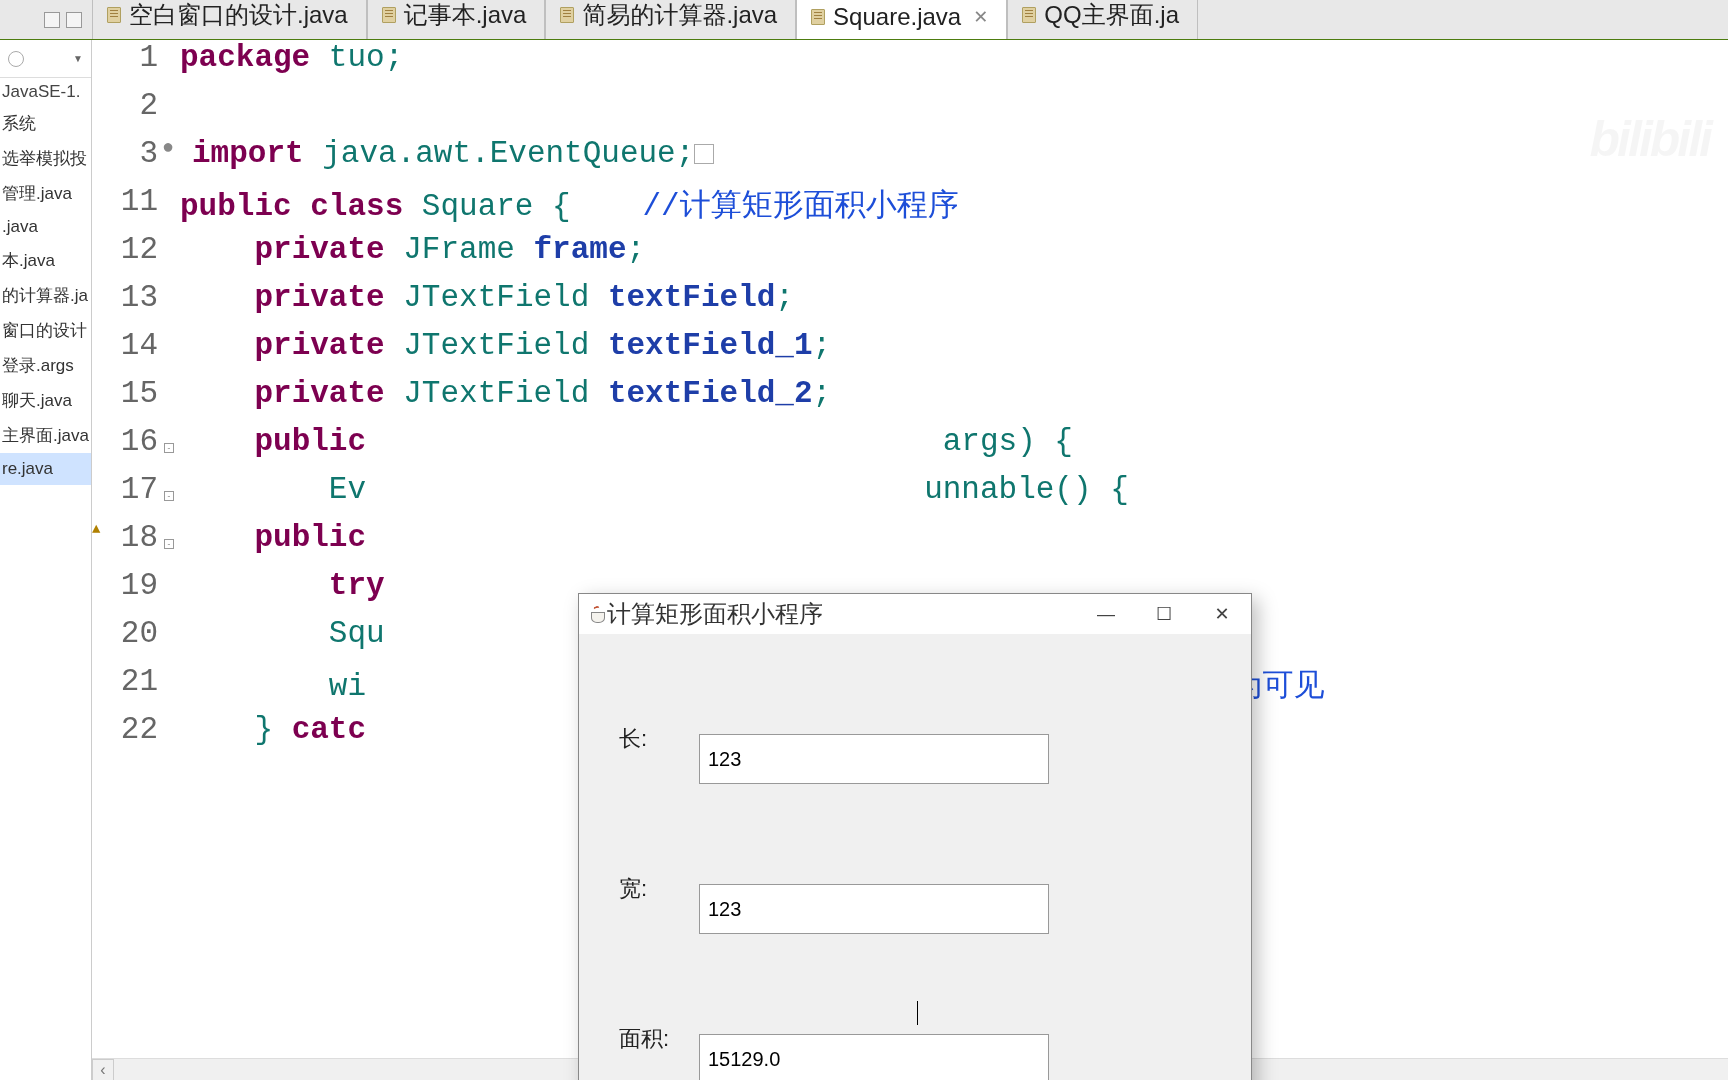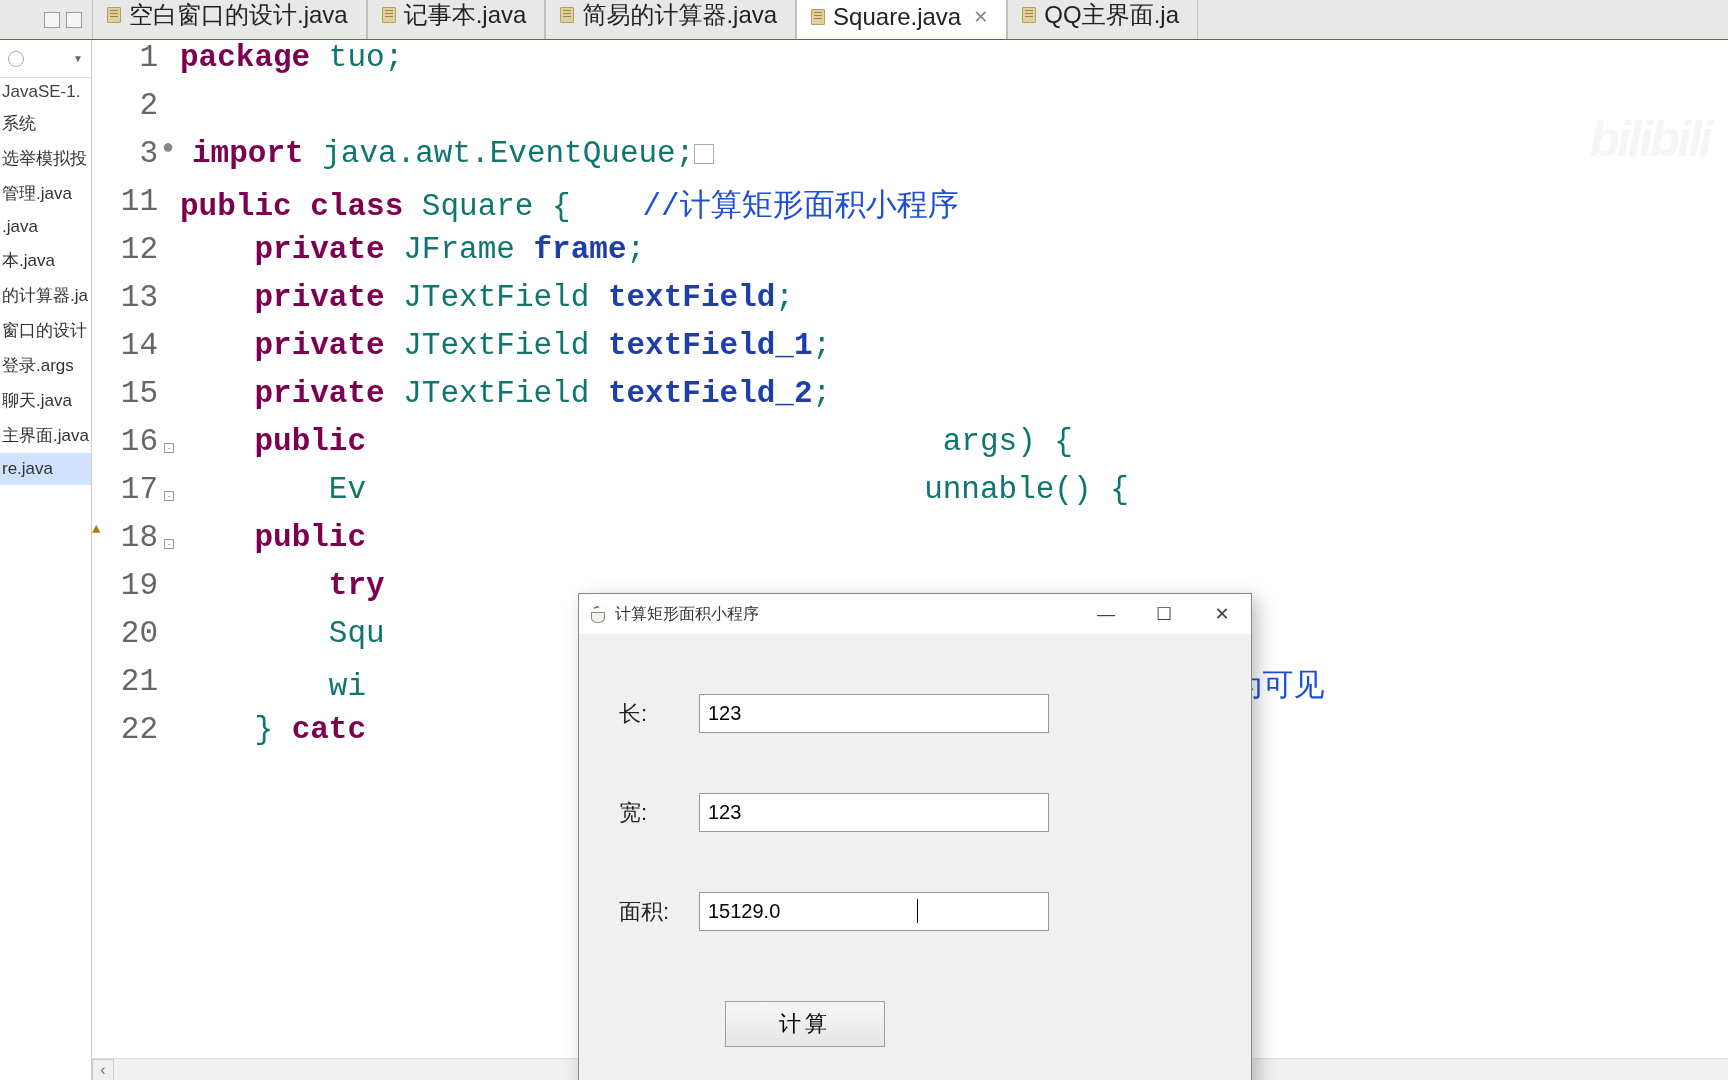--- a/index.html
+++ b/index.html
@@ -43,30 +43,30 @@
 .tri { color:#b08000; font-size:14px; }
 .foldbox { display:inline-block; width:20px; height:20px; border:1px solid #aaa; vertical-align:middle; }
 
 
 .hscroll { position:absolute; left:0; right:0; bottom:0; height:22px; background:#f0f0f0; border-top:1px solid #ddd; display:flex; align-items:center; }
 .hscroll-arrow { width:22px; height:22px; display:flex; align-items:center; justify-content:center; color:#777; border:1px solid #ccc; }
 
 
 .dialog { position:absolute; left:486px; top:553px; width:674px; height:520px; background:#f0f0f0; border:1px solid #888; box-shadow:6px 6px 18px rgba(0,0,0,0.25); }
 .dlg-title { height:40px; display:flex; align-items:center; justify-content:space-between; background:#fff; }
-.dlg-title-left { display:flex; align-items:center; gap:8px; padding-left:10px; font-size:16px; color:#333; }
+.dlg-title-left { display:flex; align-items:center; padding-left:10px; font-size:24px; color:#333; }
 .coffee { width:18px; height:18px; position:relative; }
 .coffee::before { content:""; position:absolute; bottom:0; left:2px; width:12px; height:9px; background:#f5f3ee; border:1px solid #888; border-radius:0 0 6px 6px/0 0 5px 5px; }
 .coffee::after { content:""; position:absolute; top:1px; left:5px; width:6px; height:6px; border-top:2px solid #c05030; border-radius:3px; transform:rotate(-15deg); }
 .dlg-controls { display:flex; }
 .dlg-btn { width:58px; height:40px; display:flex; align-items:center; justify-content:center; font-size:18px; color:#444; cursor:pointer; font-family:Arial,sans-serif; }
 .dlg-body { padding:60px 40px 20px 40px; }
 .dlg-row { display:flex; align-items:center; margin-bottom:60px; }
 .dlg-label { width:80px; font-size:22px; color:#222; }
-.dlg-input { width:350px; height:39px; border:1px solid #999; background:#fff; font-size:20px; padding:0 8px; font-family:Arial,sans-serif; }
+.dlg-input { width:350px; height:50px; border:1px solid #999; background:#fff; font-size:20px; padding:0 8px; font-family:Arial,sans-serif;margin-top:40px; }
 .dlg-compute { width:160px; height:46px; margin-left:106px; margin-top:10px; background:linear-gradient(#f6f6f6,#e6e6e6); border:1px solid #a0a0a0; font-size:22px; letter-spacing:4px; cursor:pointer; }
 .caret { display:inline-block; width:1px; height:24px; background:#000; vertical-align:middle; margin-left:60px; }
 
 .wmark { position:absolute; right:18px; top:70px; font-size:50px; font-weight:900; color:rgba(0,0,0,0.04); letter-spacing:-3px; pointer-events:none; font-style:italic; }
 </style>
 </head>
 <body>
 
 <div class="toolbar">
   <div class="tool-left">

